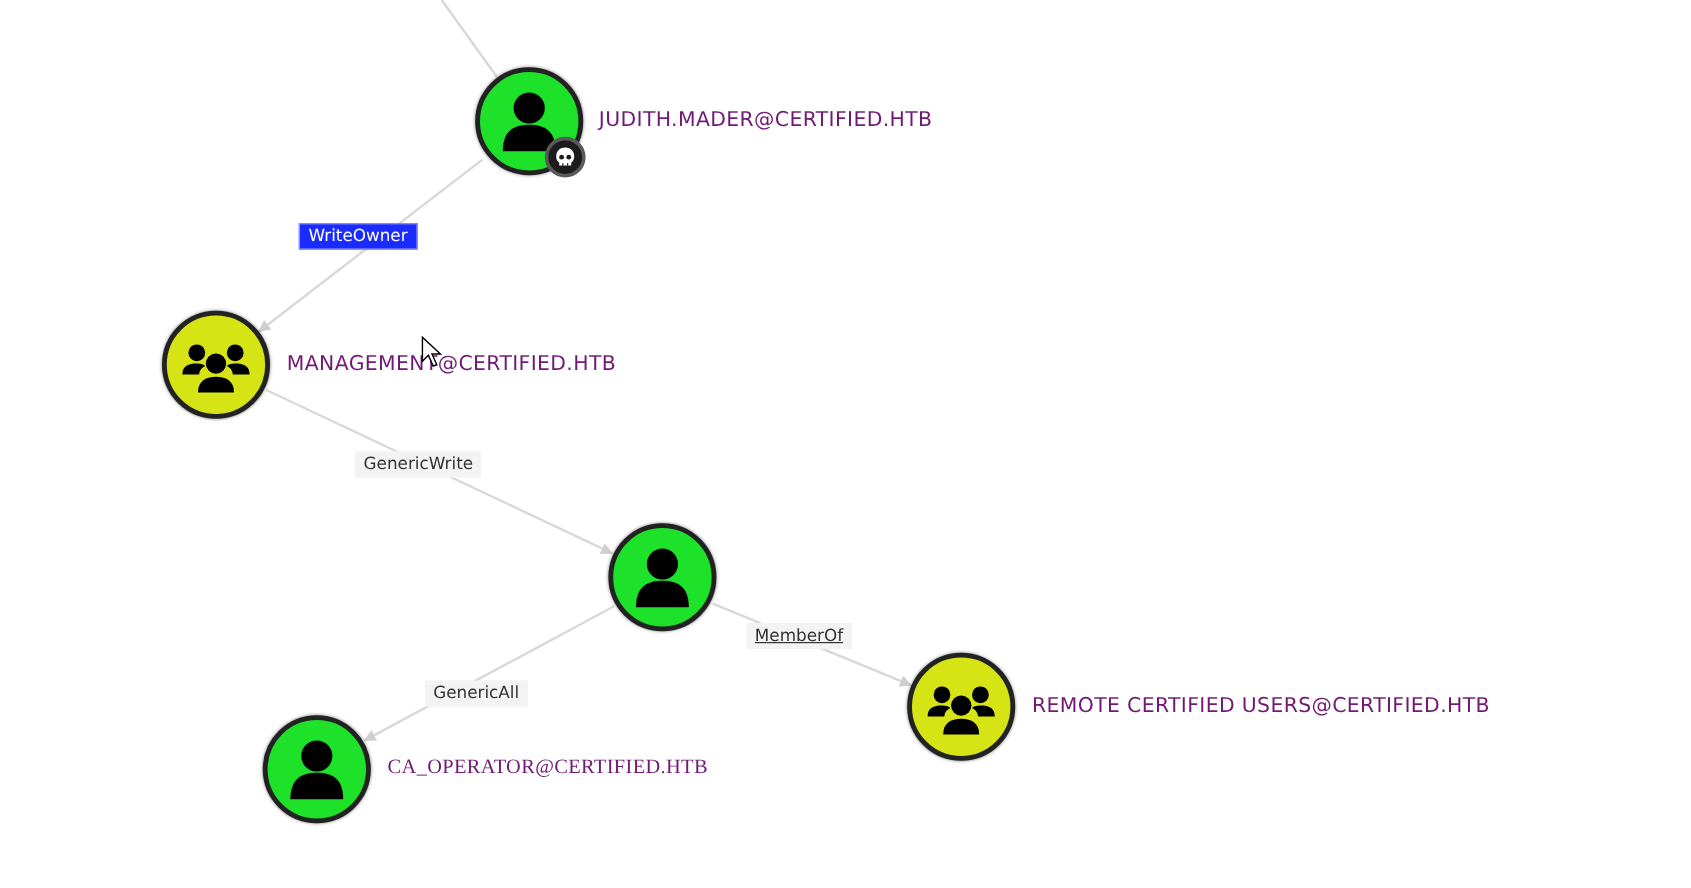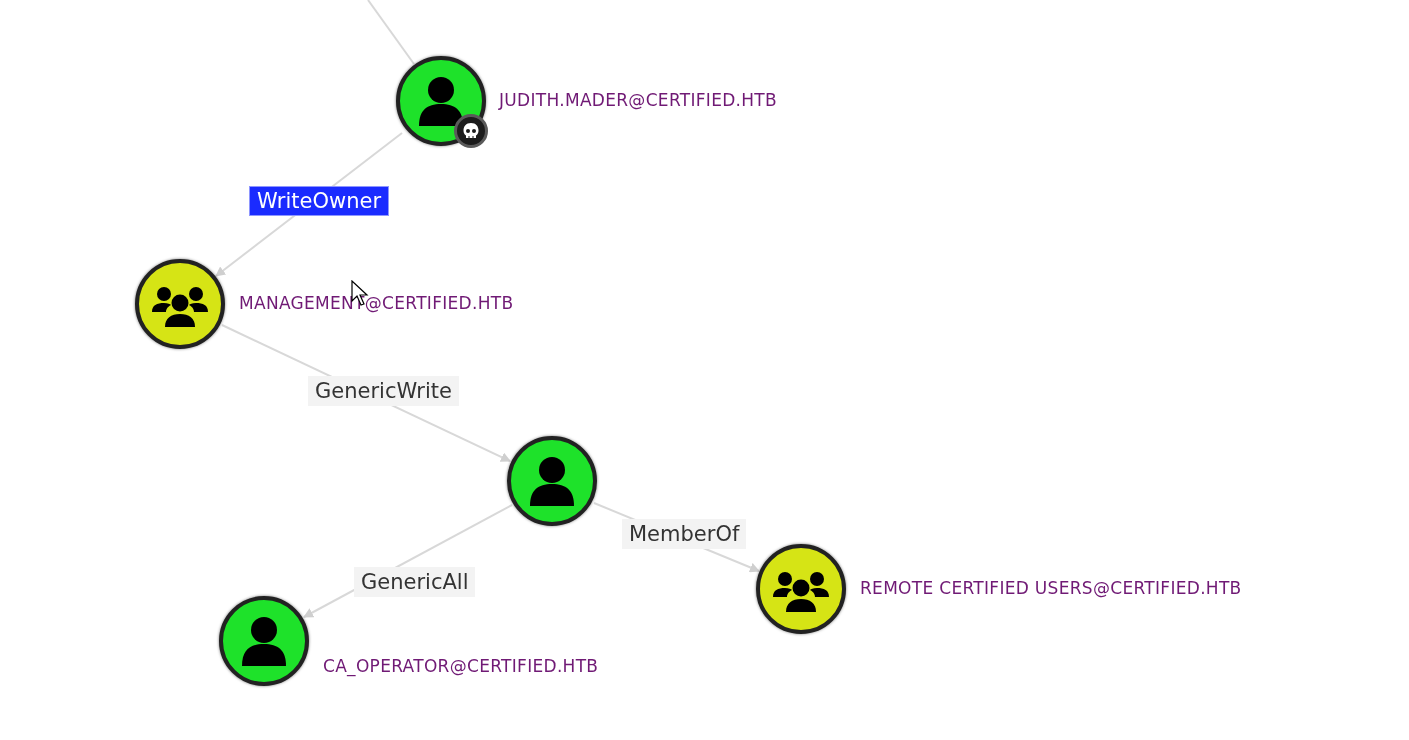--- a/index.html
+++ b/index.html
@@ -1,21 +1,21 @@
 <!DOCTYPE html>
 <html><head>
 <meta charset="utf-8">
 <style>
   html, body { margin:0; padding:0; background:#ffffff; }
   body { width:1409px; height:740px; position:relative; overflow:hidden; font-family:"Liberation Sans", sans-serif; }
   #canvas { position:absolute; left:0; top:0; width:1409px; height:740px; }
   .node { position:absolute; border-radius:50%; box-sizing:border-box; border:4px solid #222; box-shadow:0 0 3px rgba(0,0,0,0.55); cursor:pointer; }
   .node svg { position:absolute; left:0; top:0; width:100%; height:100%; }
   .node-label { position:absolute; font-size:18px; color:#701a75; white-space:nowrap; letter-spacing:0.3px; font-family:"DejaVu Sans", sans-serif; font-size:17px;margin-left:10px; }
-  .edge-label { position:absolute; font-size:21px; padding:3px 7px; background:#f3f3f3; color:#333; white-space:nowrap; font-family:"DejaVu Sans", sans-serif; }
+  .edge-label { position:absolute; font-size:14px; padding:3px 7px; background:#f3f3f3; color:#333; white-space:nowrap; font-family:"DejaVu Sans", sans-serif; }
   .edge-label.selected { background:#1a2bff; color:#ffffff; border:1px solid #8e96ff; padding:2px 7px; }
   .badge { position:absolute; width:34px; height:34px; border-radius:50%; background:#1c1c1c; border:3px solid #5a5a5a; box-sizing:border-box; }
   .badge svg { position:absolute; left:0; top:0; width:100%; height:100%; }
   .cursor { position:absolute; }
 </style>
 </head>
 <body>
 
 <div id="canvas">
   <svg width="1409" height="740" style="position:absolute;left:0;top:0">
@@ -25,23 +25,23 @@
       </marker>
     </defs>
     <line x1="368" y1="0" x2="414" y2="64" stroke="#d8d8d8" stroke-width="2"></line>
     <line x1="402" y1="133" x2="216" y2="276" stroke="#d8d8d8" stroke-width="2" marker-end="url(#arrow)"></line>
     <line x1="222" y1="325" x2="510" y2="461" stroke="#d8d8d8" stroke-width="2" marker-end="url(#arrow)"></line>
     <line x1="512" y1="505" x2="304" y2="617" stroke="#d8d8d8" stroke-width="2" marker-end="url(#arrow)"></line>
     <line x1="594" y1="503" x2="759" y2="571" stroke="#d8d8d8" stroke-width="2" marker-end="url(#arrow)"></line>
   </svg>
 
   <div class="edge-label selected" style="left:249px;top:186px;">WriteOwner</div>
-  <div class="edge-label" style="left:308px;top:376px;text-align:center;">GenericWrite</div>
+  <div class="edge-label" style="left:296px;top:376px;text-align:center;">GenericWrite</div>
   <div class="edge-label" style="left:354px;top:544px;margin-top:23px;">GenericAll</div>
-  <div class="edge-label" style="left:622px;top:519px;">MemberOf</div>
+  <div class="edge-label" style="left:622px;top:519px;text-decoration:underline;">MemberOf</div>
 
   <div class="node" style="left:396px;top:56px;width:90px;height:90px;background:#1ee22a;">
     <svg viewBox="0 0 82 82">
       <circle cx="41" cy="30" r="13" fill="#000"></circle>
       <path d="M19,66 C19,50 27,44 41,44 C55,44 63,50 63,66 Z" fill="#000"></path>
     </svg>
   </div>
   <div class="badge" style="left:454px;top:114px;">
     <svg viewBox="0 0 28 28">
       <path d="M14,6 C9,6 6.5,9.5 6.5,13.5 C6.5,16 7.5,17.5 9,18.5 L9,21 L19,21 L19,18.5 C20.5,17.5 21.5,16 21.5,13.5 C21.5,9.5 19,6 14,6 Z" fill="#fff"></path>
@@ -71,21 +71,21 @@
       <path d="M19,66 C19,50 27,44 41,44 C55,44 63,50 63,66 Z" fill="#000"></path>
     </svg>
   </div>
 
   <div class="node" style="left:219px;top:596px;width:90px;height:90px;background:#1ee22a;">
     <svg viewBox="0 0 82 82">
       <circle cx="41" cy="30" r="13" fill="#000"></circle>
       <path d="M19,66 C19,50 27,44 41,44 C55,44 63,50 63,66 Z" fill="#000"></path>
     </svg>
   </div>
-  <div class="node-label" style="left:313px;top:656px;">CA_OPERATOR@CERTIFIED.HTB</div>
+  <div class="node-label" style="left:313px;top:629px;font-family:Liberation Serif, serif;">CA_OPERATOR@CERTIFIED.HTB</div>
 
   <div class="node" style="left:756px;top:544px;width:90px;height:90px;background:#d6e415;">
     <svg viewBox="0 0 82 82">
       <circle cx="25" cy="31" r="7" fill="#000"></circle>
       <path d="M13,49 C13,42 18,40 25,40 C29,40 31,41 32,42 C28,44 27,47 27,49 Z" fill="#000"></path>
       <circle cx="57" cy="31" r="7" fill="#000"></circle>
       <path d="M69,49 C69,42 64,40 57,40 C53,40 51,41 50,42 C54,44 55,47 55,49 Z" fill="#000"></path>
       <circle cx="41" cy="40" r="8.5" fill="#000"></circle>
       <path d="M26,64 C26,55 32,51 41,51 C50,51 56,55 56,64 Z" fill="#000"></path>
     </svg>

